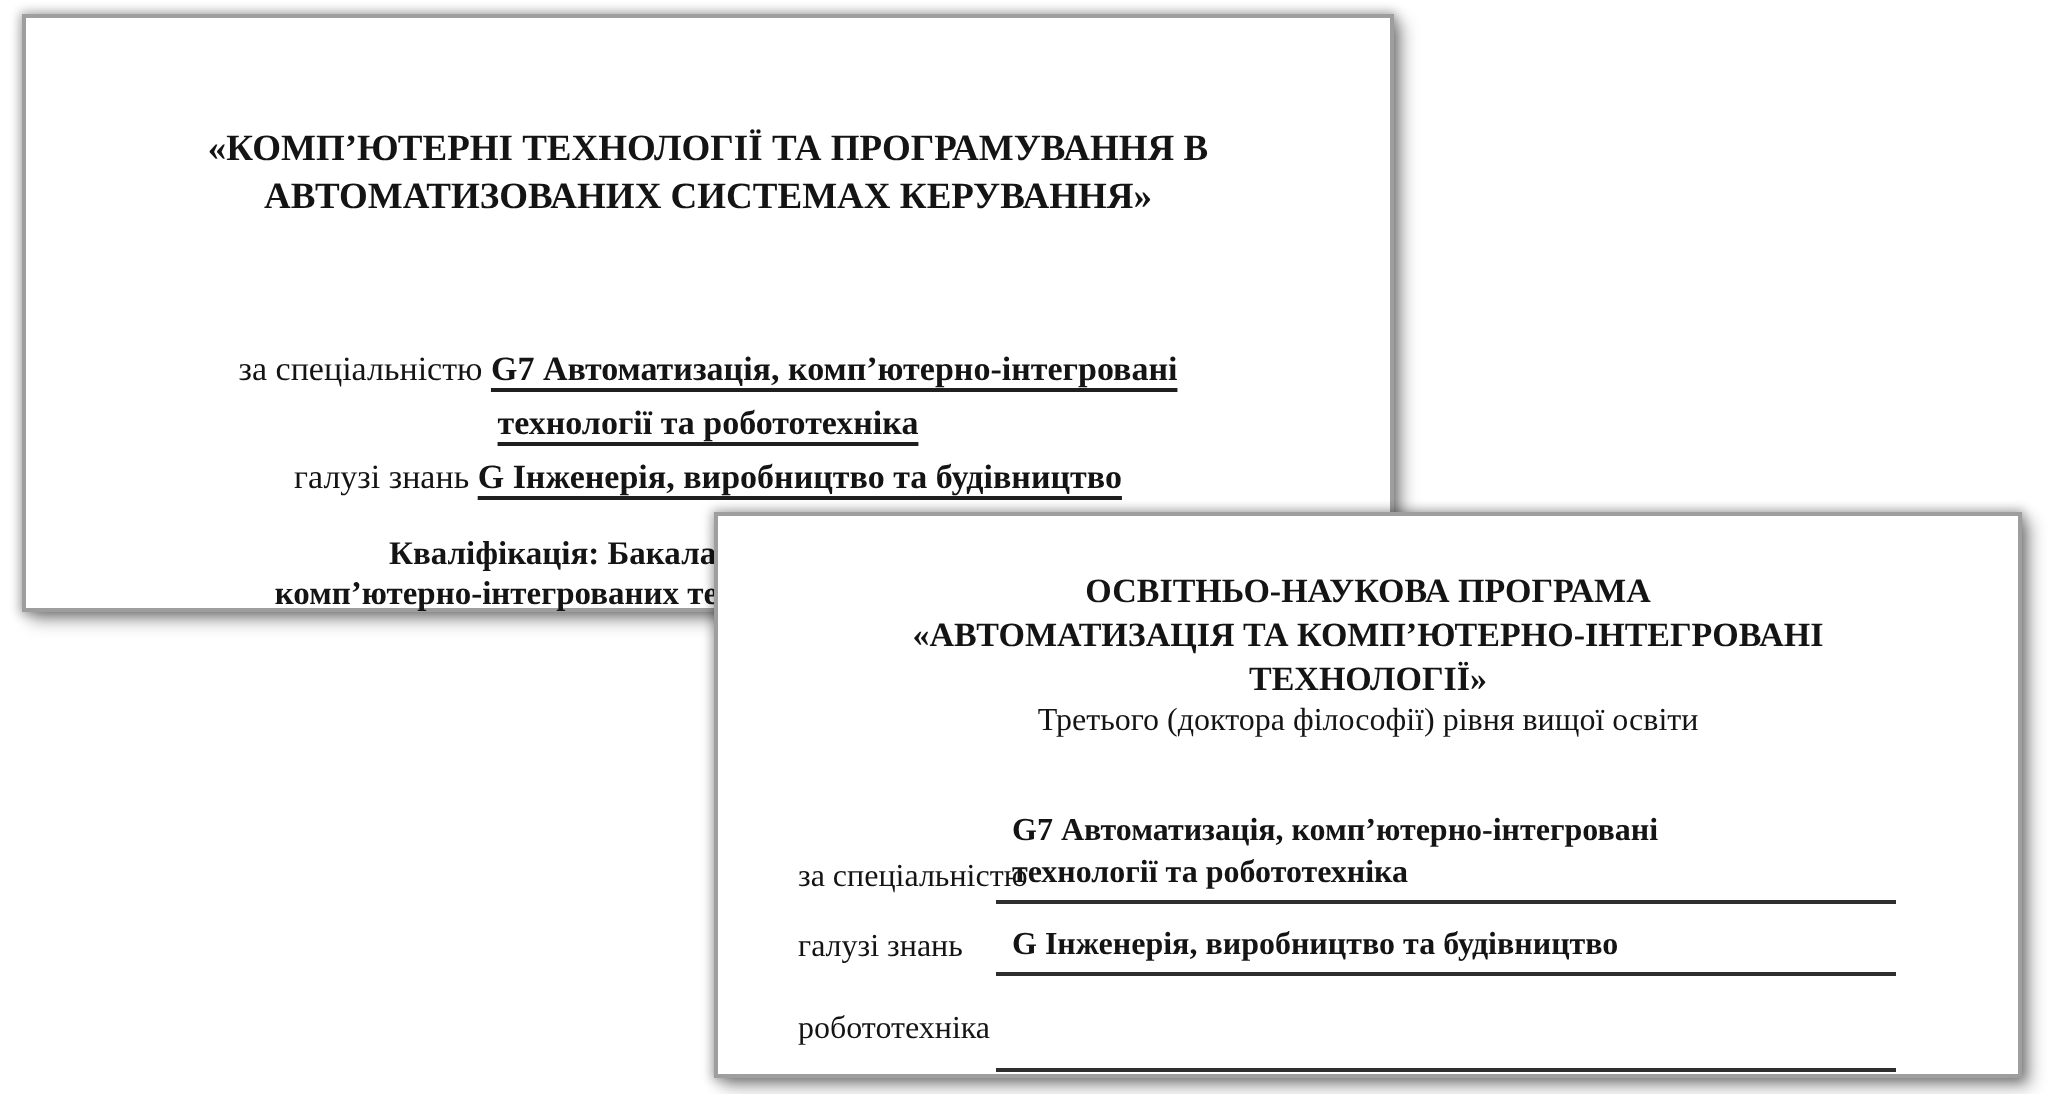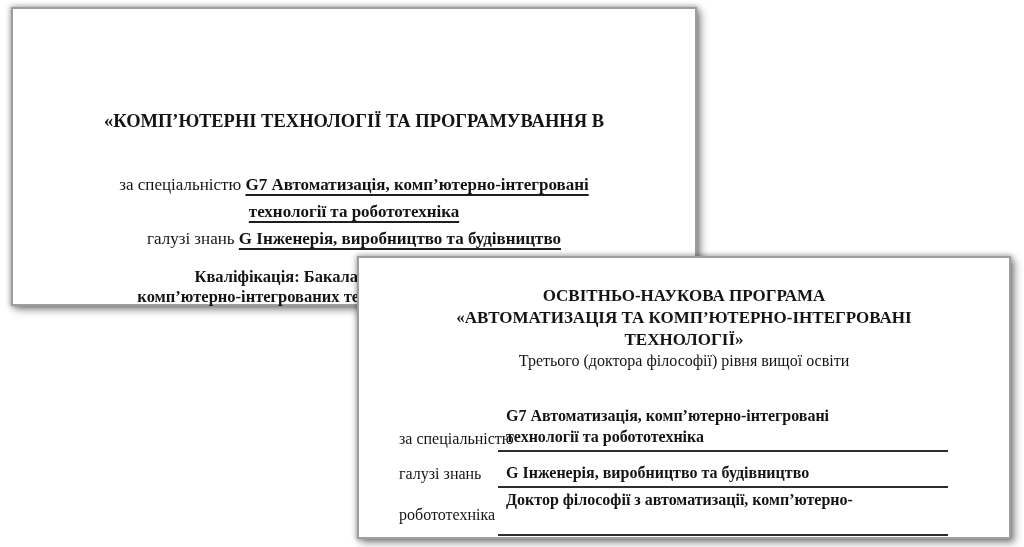--- a/index.html
+++ b/index.html
@@ -24,21 +24,21 @@
     box-sizing: border-box;
   }
   #page1 { left: 11px;  top: 7px;   width: 686px; height: 299px; z-index: 1; }
   #page2 { left: 357px; top: 256px; width: 654px; height: 283px; z-index: 2; }
 
   .abs { position: absolute; left: 0; right: 0; }
   .ctr { text-align: center; }
 
   
   .p1-title     { top: 22px;  font-size: 20px;   font-weight: bold; letter-spacing: .3px; }
-  .p1-sub1      { top: 56px;  font-size: 18.5px; font-weight: bold; margin-top: 46px; }
+  .p1-sub1      { top: 56px;  font-size: 18.5px; font-weight: bold; }
   .p1-sub2      { top: 80px;  font-size: 18.5px; font-weight: bold; }
   .p1-level     { top: 124px; font-size: 17px; }
   .p1-spec1     { top: 166px; font-size: 17px; }
   .p1-spec2     { top: 193px; font-size: 17px; }
   .p1-field     { top: 220px; font-size: 17px; }
   .p1-qual {
     top: 258px; left: 0; width: 354px; right: auto;
     text-align: right; font-weight: bold;
     font-size: 16.5px; line-height: 20px;
   }
@@ -74,20 +74,21 @@
   .val-3b { top: 254px; }
   .rule-3 { top: 276px; }
 </style>
 </head>
 <body>
 
 <div id="canvas">
 
   <div class="page" id="page1">
     <div class="abs ctr p1-sub1">«КОМП’ЮТЕРНІ ТЕХНОЛОГІЇ ТА ПРОГРАМУВАННЯ В</div>
+    <div class="abs ctr p1-sub2">АВТОМАТИЗОВАНИХ СИСТЕМАХ КЕРУВАННЯ»</div>
     <div class="abs ctr p1-spec1"><span>за спеціальністю </span><span class="bu">G7 Автоматизація,  комп’ютерно-інтегровані</span></div>
     <div class="abs ctr p1-spec2"><span class="bu">технології та робототехніка</span></div>
     <div class="abs ctr p1-field"><span>галузі знань </span><span class="bu">G Інженерія, виробництво та будівництво</span></div>
     <div class="abs p1-qual">
       <div>Кваліфікація: Бакалав</div>
       <div>комп’ютерно-інтегрованих тех</div>
     </div>
   </div>
 
   <div class="page" id="page2">
@@ -98,18 +99,17 @@
 
     <div class="p2-value val-1a">G7 Автоматизація, комп’ютерно-інтегровані</div>
     <div class="p2-label lbl-1">за спеціальністю</div>
     <div class="p2-value val-1b">технології та робототехніка</div>
     <div class="p2-rule rule-1"></div>
 
     <div class="p2-label lbl-2">галузі знань</div>
     <div class="p2-value val-2a">G Інженерія, виробництво та будівництво</div>
     <div class="p2-rule rule-2"></div>
 
-    <div class="p2-value val-3a">Доктор філософії з автоматизації, комп’ютерно-</div>
     <div class="p2-label lbl-3">робототехніка</div>
     <div class="p2-rule rule-3"></div>
   </div>
 
 </div>
 
 </body></html>

